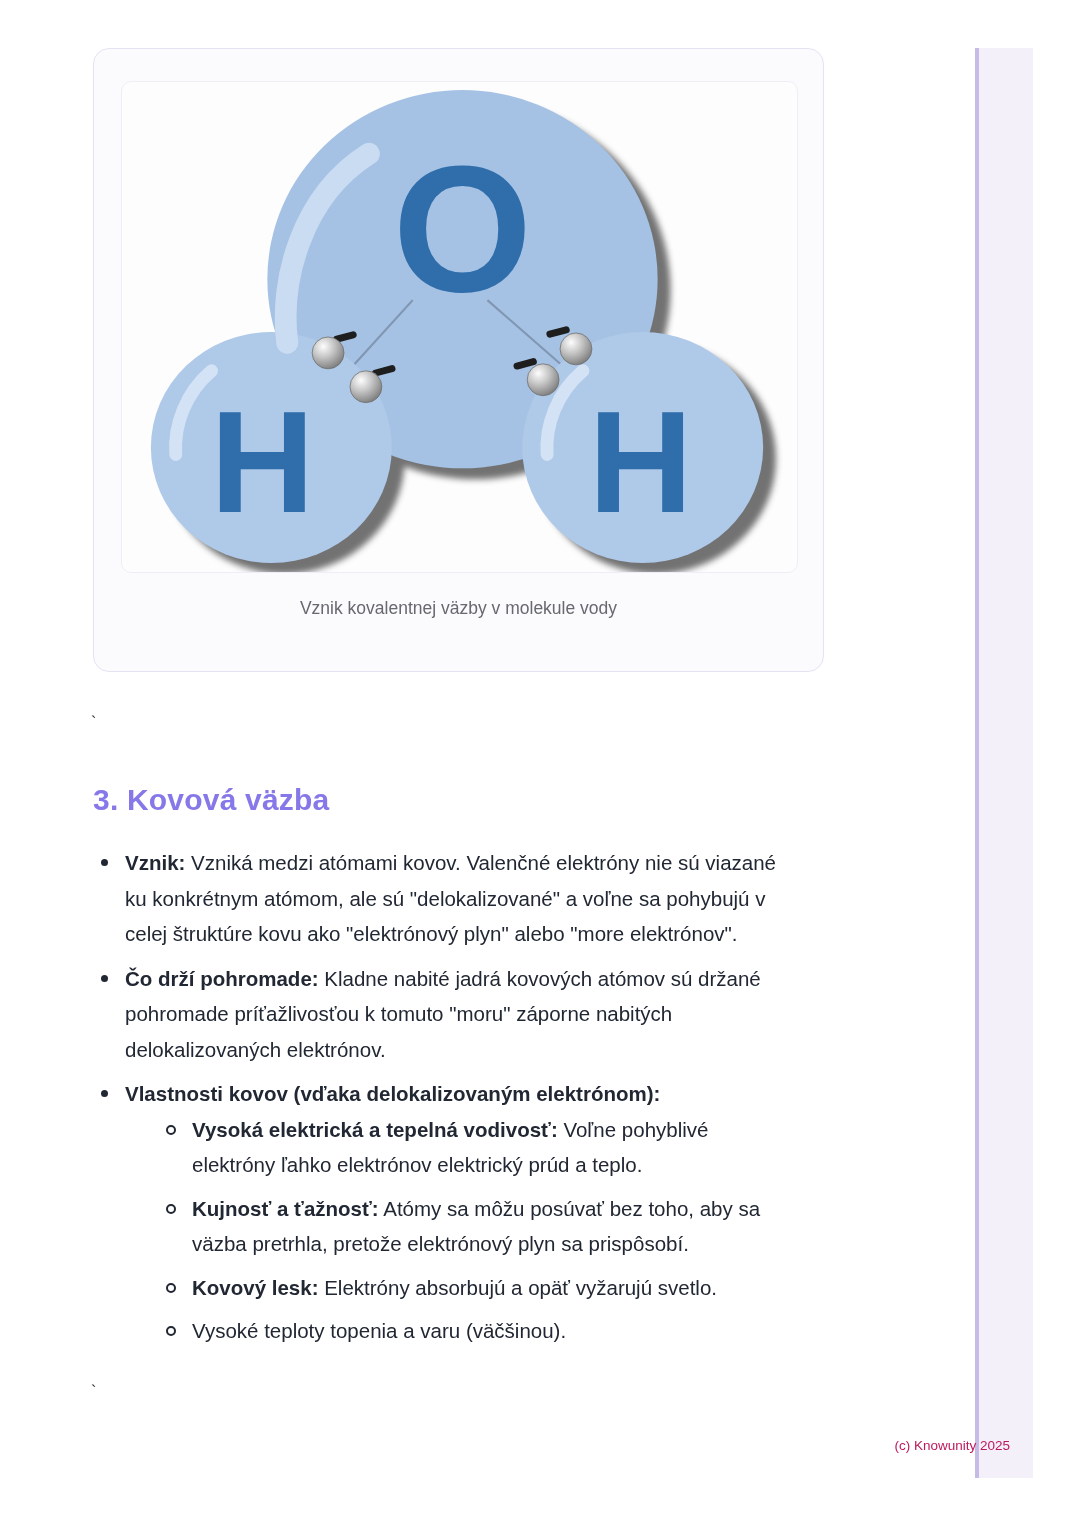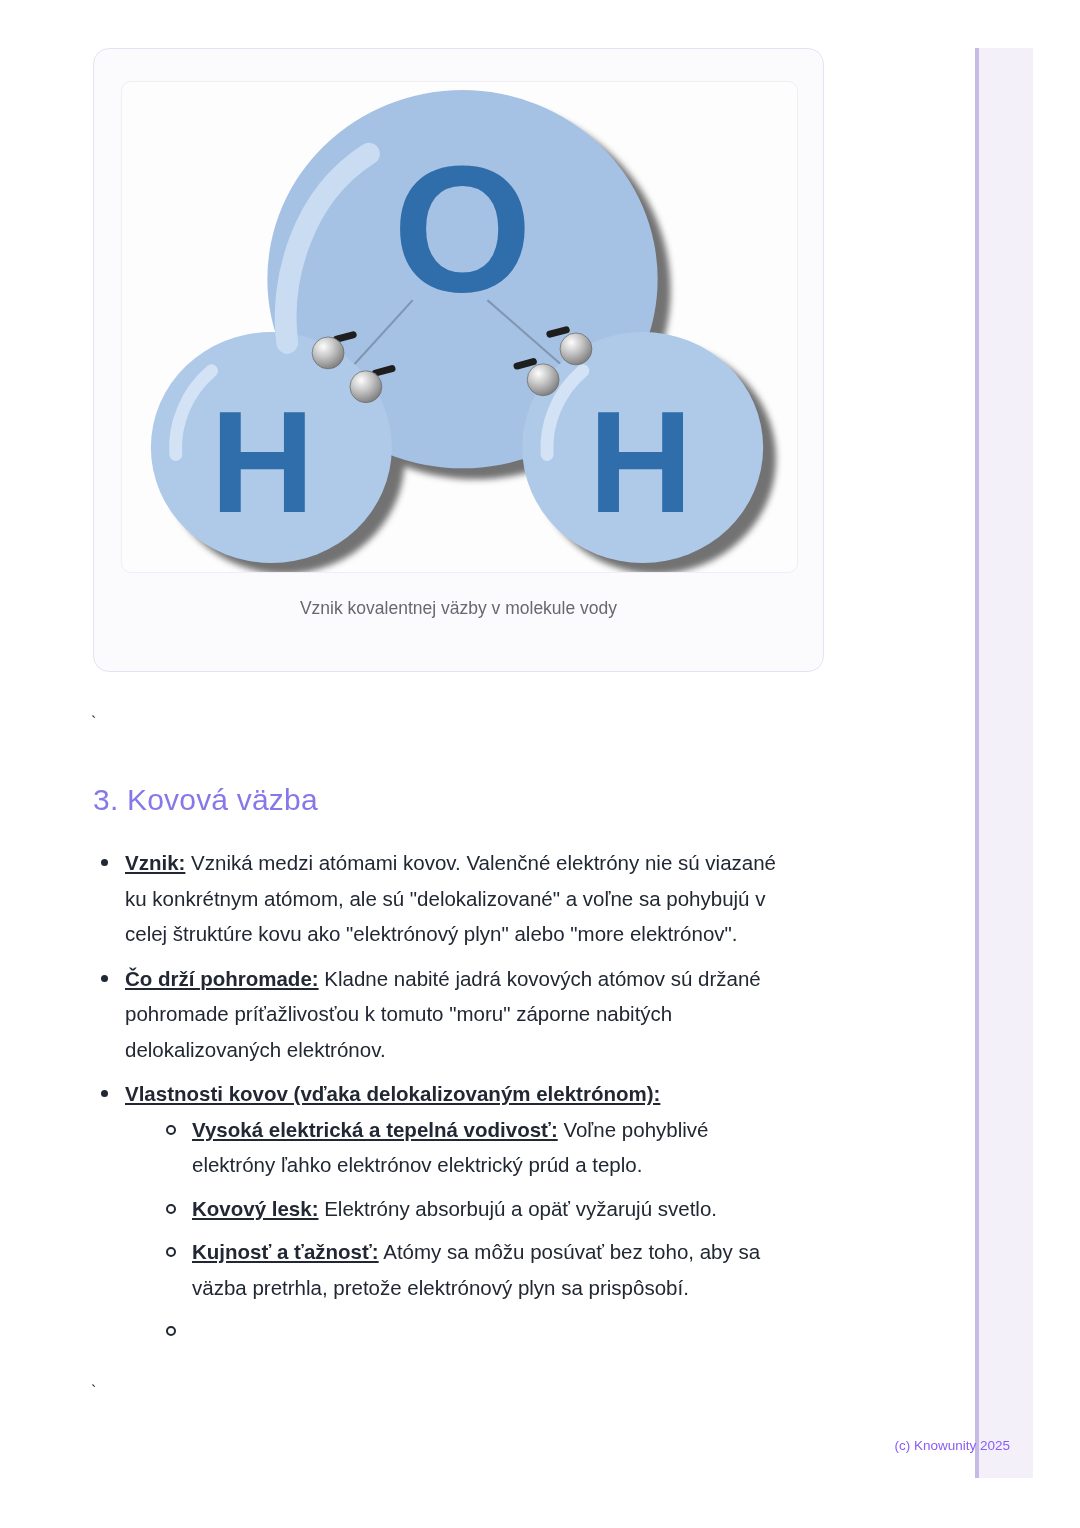--- a/index.html
+++ b/index.html
@@ -28,43 +28,43 @@
     position:absolute;left:0;right:0;top:549px;text-align:center;
     font-size:17.5px;color:#67696e;
   }
   
   .stray{position:absolute;font-size:16px;color:#2a2f38;}
   .stray-top{left:91px;top:714px;}
   .stray-bottom{left:91px;top:1383px;}
   
   .section-heading{
     position:absolute;left:93px;top:783px;margin:0;
-    font-size:30px;font-weight:400;color:#8678e8;letter-spacing:.2px;
+    font-size:30px;font-weight:700;color:#8678e8;letter-spacing:.2px;
   }
   
   .bullet-list{
     position:absolute;left:93px;top:845px;width:700px;
     font-size:20.5px;line-height:35.5px;
   }
   ul.lvl1,ul.lvl2{list-style:none;margin:0;padding:0;}
   ul.lvl1 > li{position:relative;padding-left:32px;margin-bottom:9px;}
   ul.lvl2 > li{position:relative;padding-left:35px;margin-bottom:8px;}
   ul.lvl2{margin-left:32px;}
   .dot{
     position:absolute;left:8px;top:14px;width:7px;height:7px;border-radius:50%;
     background:#212733;
   }
   .ring{
     position:absolute;left:9px;top:13px;width:6px;height:6px;border-radius:50%;
     background:transparent;border:2px solid #212733;
   }
-  .b{font-weight:700;text-decoration:underline;}
+  .b{font-weight:700;}
   
   .footer-copy{
-    position:absolute;right:70px;top:1438px;font-size:13.5px;color:#8b5cf6;
+    position:absolute;right:70px;top:1438px;font-size:13.5px;color:#be185d;
     z-index:2;
   }
 </style>
 </head>
 <body>
 
 <div class="page">
 
   <div class="side-strip"></div>
 
@@ -136,28 +136,29 @@
       <li>
         <span class="dot"></span>
         <span><span class="b">Vlastnosti kovov (vďaka delokalizovaným elektrónom):</span><span></span></span>
         <ul class="lvl2">
           <li>
             <span class="ring"></span>
             <span><span class="b">Vysoká elektrická a tepelná vodivosť:</span><span> Voľne pohyblivé elektróny ľahko elektrónov elektrický prúd a teplo.</span></span>
           </li>
           <li>
             <span class="ring"></span>
+            <span><span class="b">Kujnosť a ťažnosť:</span><span> Atómy sa môžu posúvať bez toho, aby sa väzba pretrhla, pretože elektrónový plyn sa prispôsobí.</span></span>
+          </li>
+          <li>
+            <span class="ring"></span>
             <span><span class="b">Kovový lesk:</span><span> Elektróny absorbujú a opäť vyžarujú svetlo.</span></span>
           </li>
           <li>
             <span class="ring"></span>
-            <span><span class="b">Kujnosť a ťažnosť:</span><span> Atómy sa môžu posúvať bez toho, aby sa väzba pretrhla, pretože elektrónový plyn sa prispôsobí.</span></span>
-          </li>
-          <li>
-            <span class="ring"></span>
+            <span><span class="b"></span><span>Vysoké teploty topenia a varu (väčšinou).</span></span>
           </li>
         </ul>
       </li>
     </ul>
   </div>
 
   <span class="stray stray-bottom">`</span>
 
   <div class="footer-copy">(c) Knowunity 2025</div>
 

